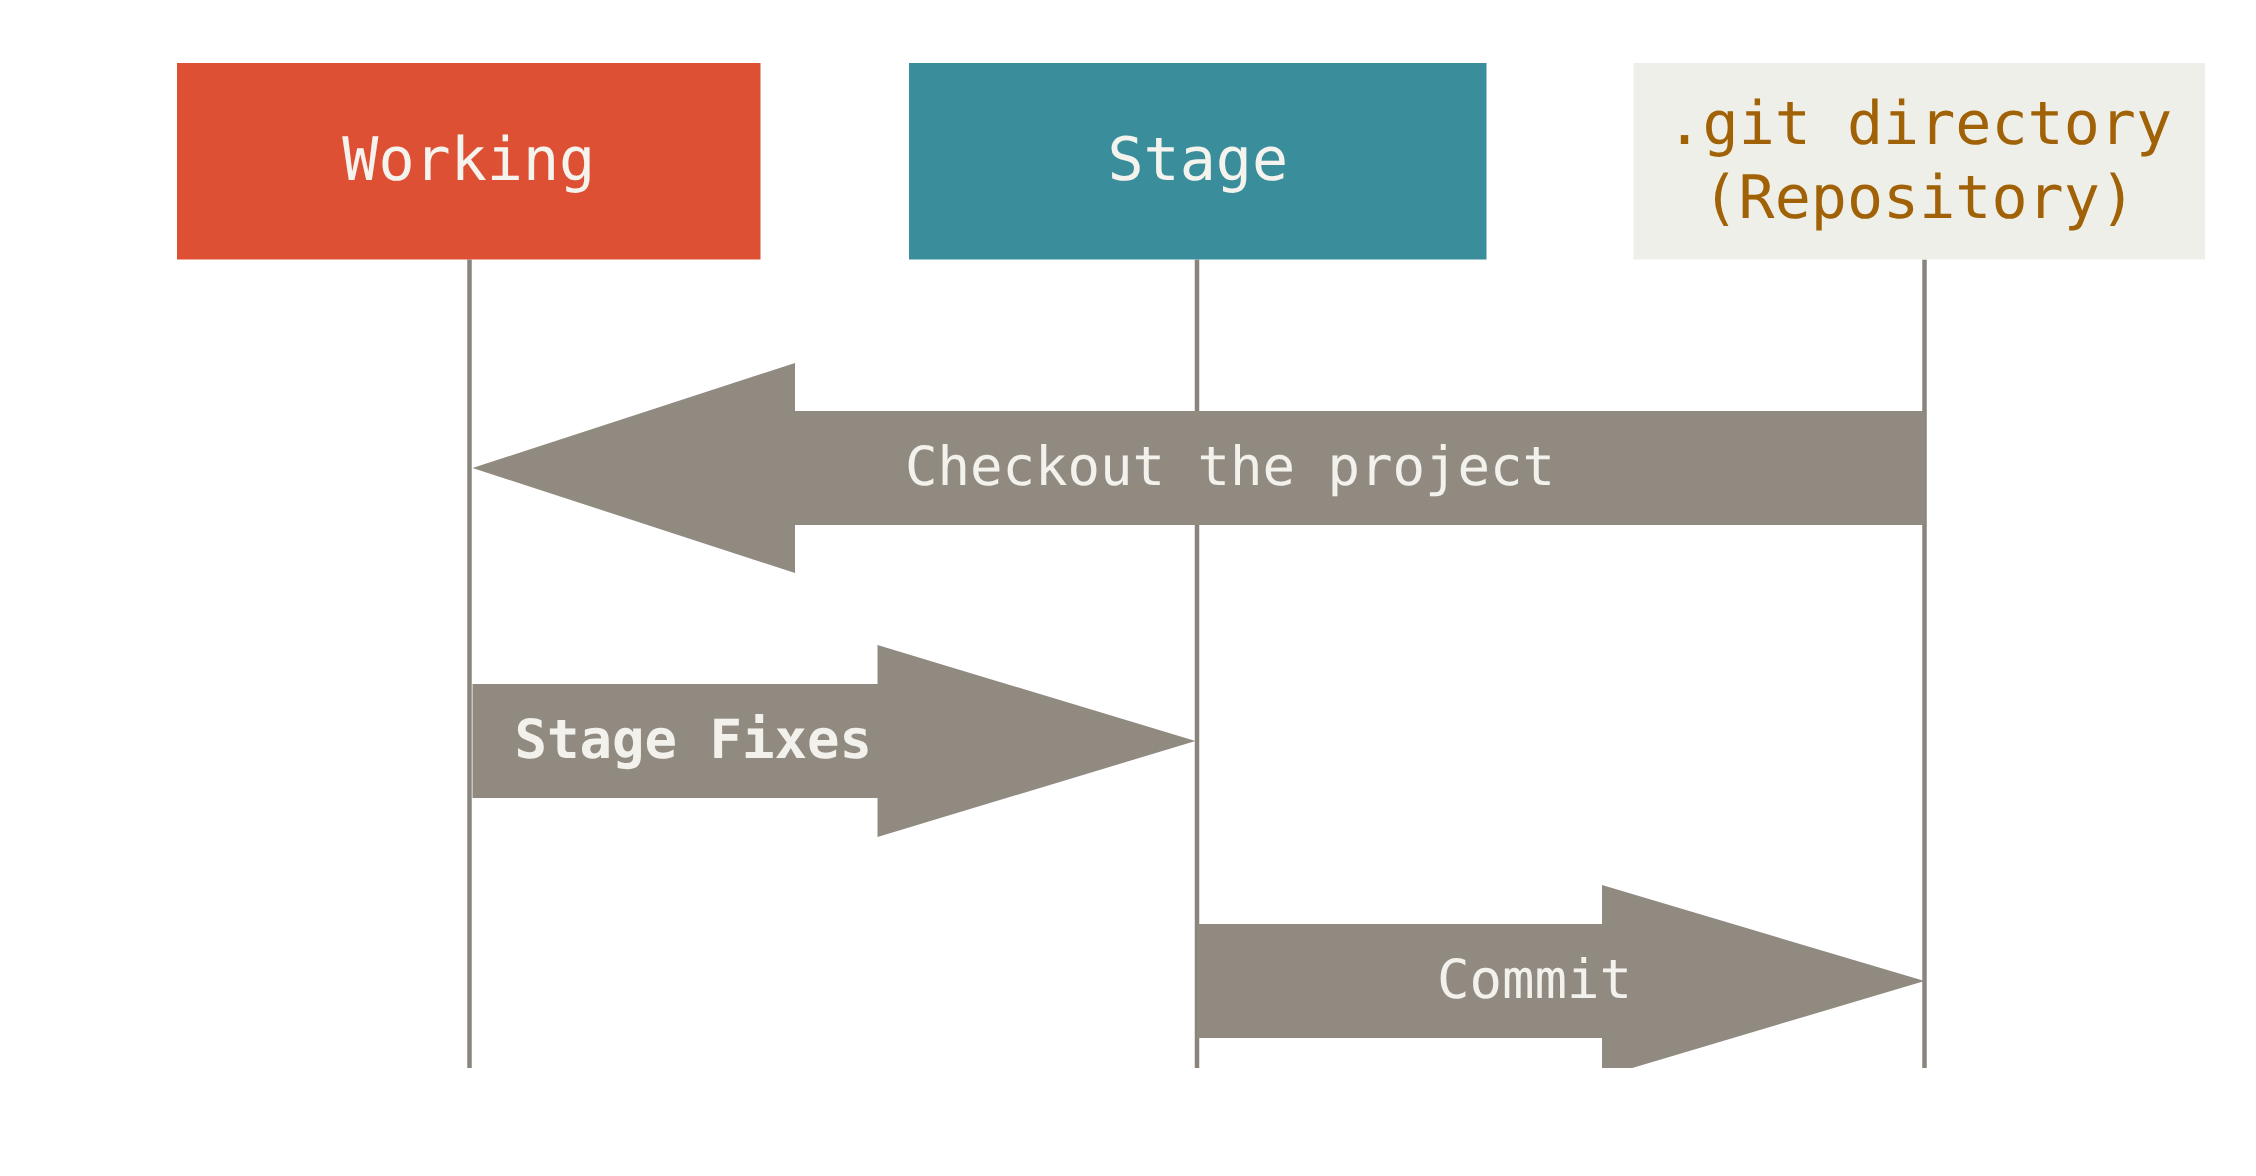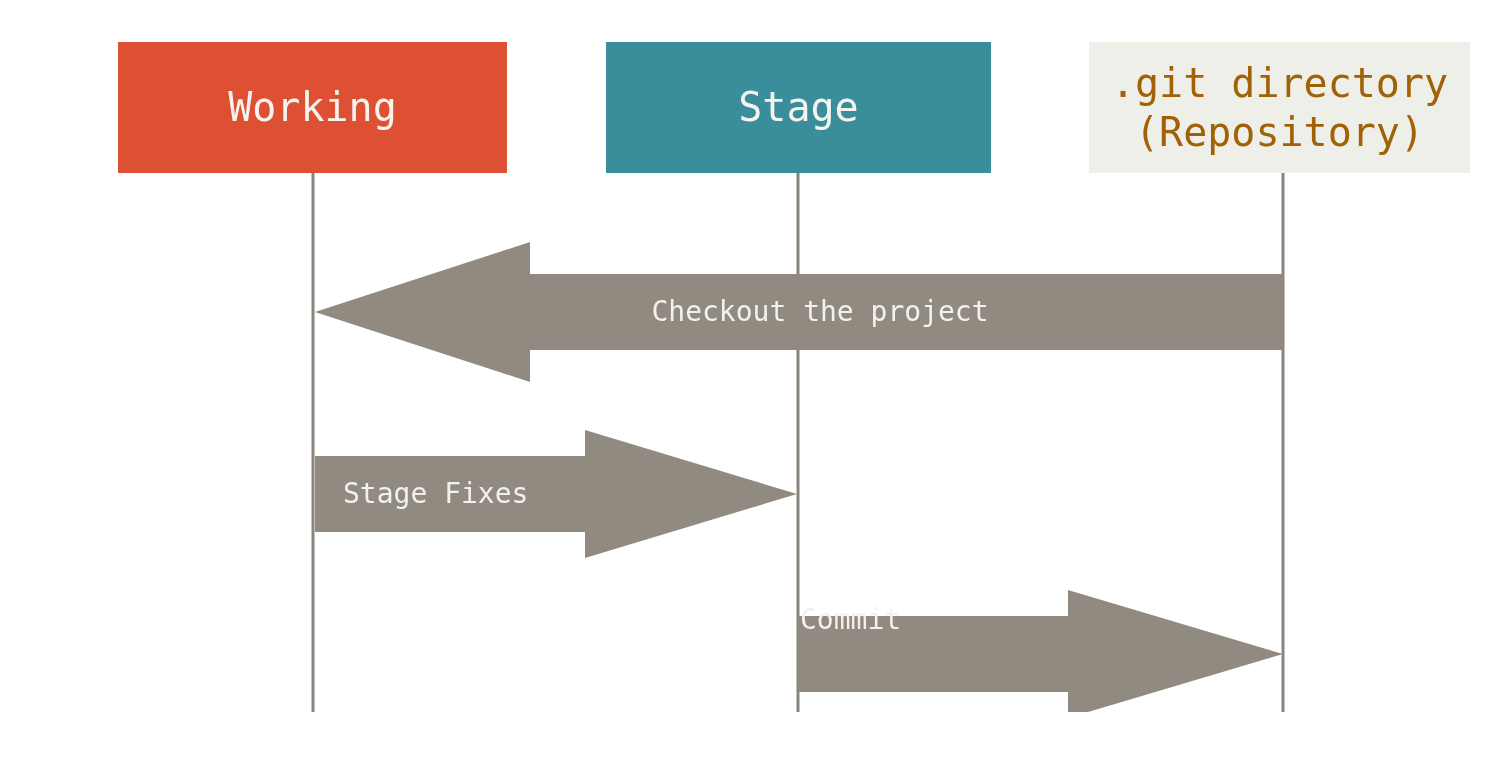--- a/index.html
+++ b/index.html
@@ -56,39 +56,40 @@
   }
   .box-git {
     left: 1089px;
     width: 381px;
     background: #efefe9;
     color: #a16207;
   }
   .arrow-label {
     position: absolute;
     color: #f2f1ec;
-    font-size: 28px;
+    font-size: 36px;
     line-height: 48px;
     white-space: nowrap;
   }
   .label-checkout {
     left: 560px;
     top: 288px;
     width: 520px;
     text-align: center;
   }
   .label-stage-fixes {
     left: 343px;
     top: 470px;
+    font-weight: bold;
   }
   .label-commit {
     left: 800px;
-    top: 596px;
+    top: 630px;
     width: 288px;
-    text-align: left;
+    text-align: right;
   }
 </style>
 </head>
 <body>
 
 <div class="canvas">
 
   <svg class="diagram-svg" viewBox="0 0 1504 784">
 
     <line class="lifeline" x1="313" y1="173" x2="313" y2="760"></line>

